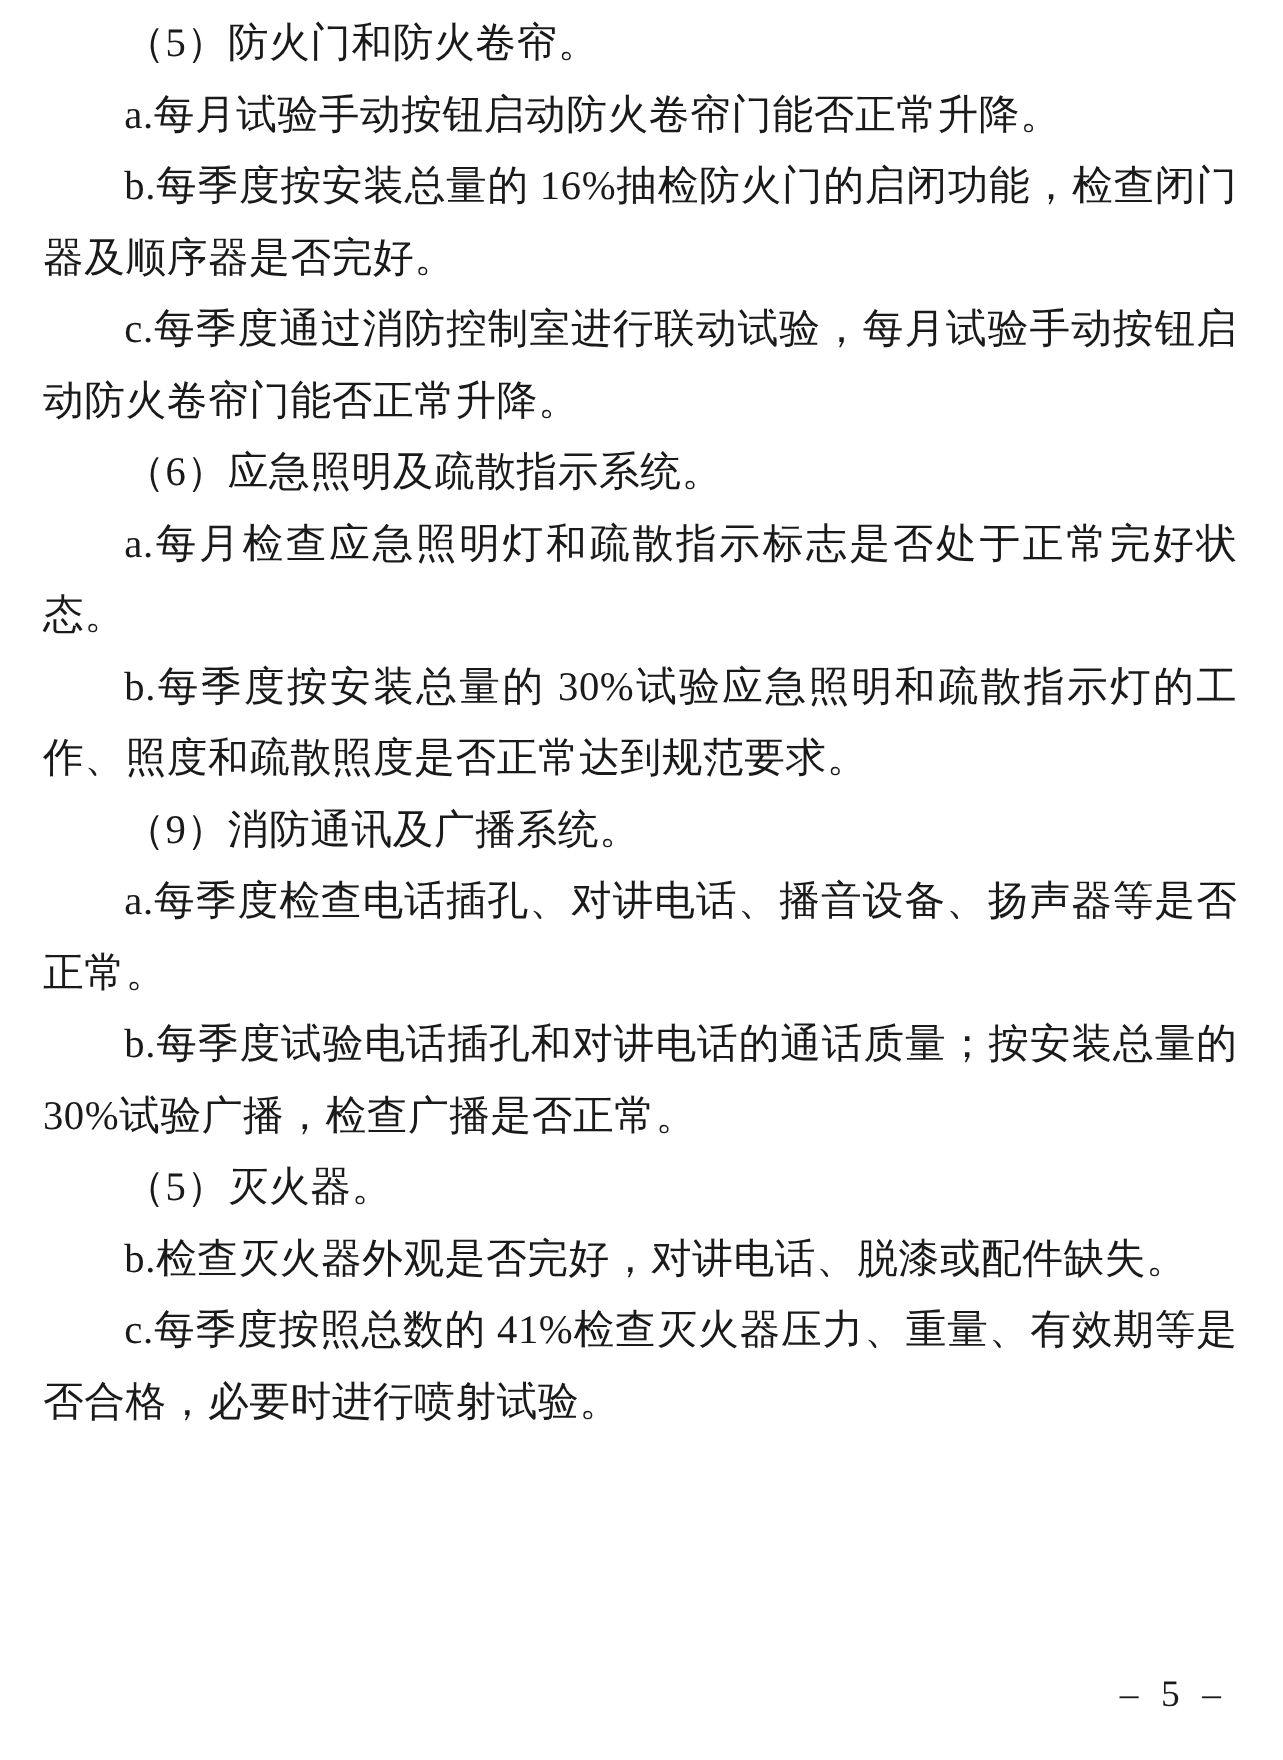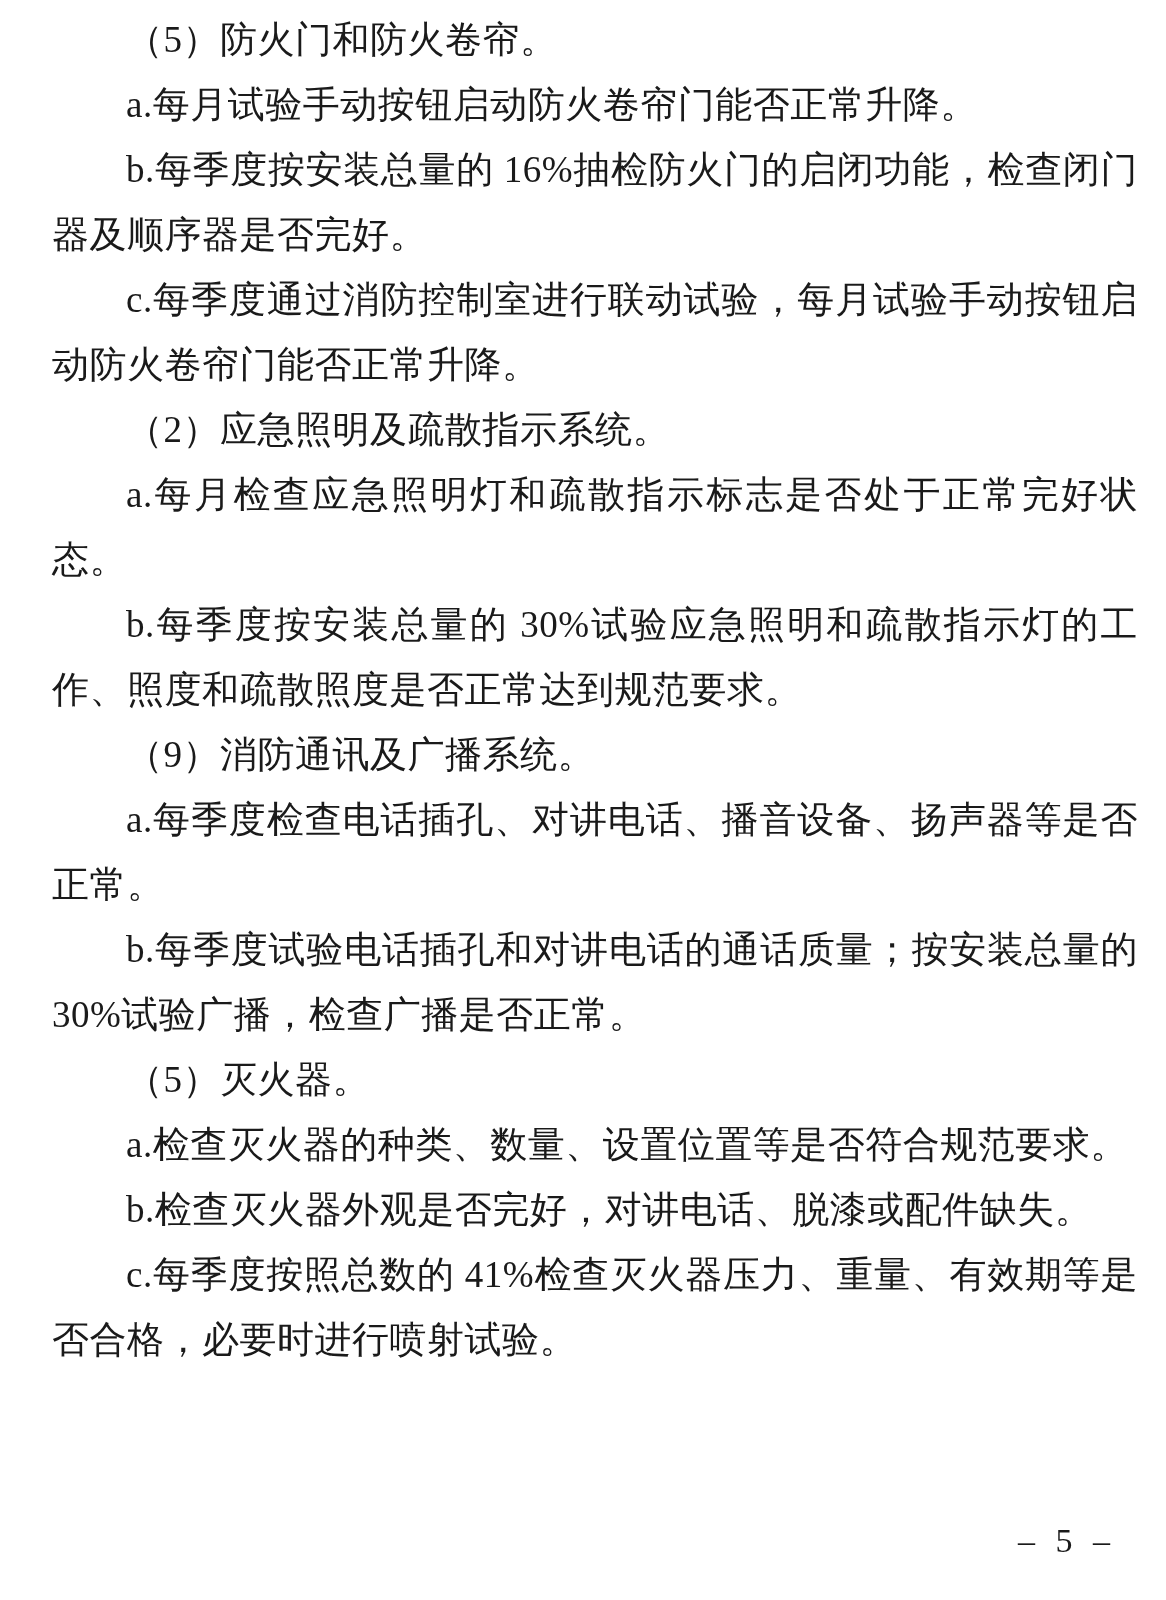--- a/index.html
+++ b/index.html
@@ -10,21 +10,21 @@
       width: 1166px;
       height: 1600px;
       background: #ffffff;
       position: relative;
       overflow: hidden;
       font-family: "Liberation Serif", "DejaVu Serif", serif;
       color: #1a1a1a;
     }
     .doc-body {
       position: absolute;
-      left: 52px;
+      left: 39px;
       top: 7px;
       width: 1086px;
       font-size: 37px;
       line-height: 65px;
       text-align: justify;
       text-justify: inter-ideograph;
       letter-spacing: 0.5px;
     }
     .doc-body p {
       margin: 0;
@@ -42,25 +42,24 @@
     }
   </style>
 </head>
 <body>
 
 <div class="doc-body">
   <p>（5）防火门和防火卷帘。</p>
   <p>a.每月试验手动按钮启动防火卷帘门能否正常升降。</p>
   <p>b.每季度按安装总量的 16%抽检防火门的启闭功能，检查闭门器及顺序器是否完好。</p>
   <p>c.每季度通过消防控制室进行联动试验，每月试验手动按钮启动防火卷帘门能否正常升降。</p>
-  <p>（2）应急照明及疏散指示系统。</p>
+  <p>（6）应急照明及疏散指示系统。</p>
   <p>a.每月检查应急照明灯和疏散指示标志是否处于正常完好状态。</p>
   <p>b.每季度按安装总量的 30%试验应急照明和疏散指示灯的工作、照度和疏散照度是否正常达到规范要求。</p>
   <p>（9）消防通讯及广播系统。</p>
   <p>a.每季度检查电话插孔、对讲电话、播音设备、扬声器等是否正常。</p>
   <p>b.每季度试验电话插孔和对讲电话的通话质量；按安装总量的 30%试验广播，检查广播是否正常。</p>
   <p>（5）灭火器。</p>
-  <p>a.检查灭火器的种类、数量、设置位置等是否符合规范要求。</p>
   <p>b.检查灭火器外观是否完好，对讲电话、脱漆或配件缺失。</p>
   <p>c.每季度按照总数的 41%检查灭火器压力、重量、有效期等是否合格，必要时进行喷射试验。</p>
 </div>
 
 <div class="page-number">– 5 –</div>
 
 </body></html>

